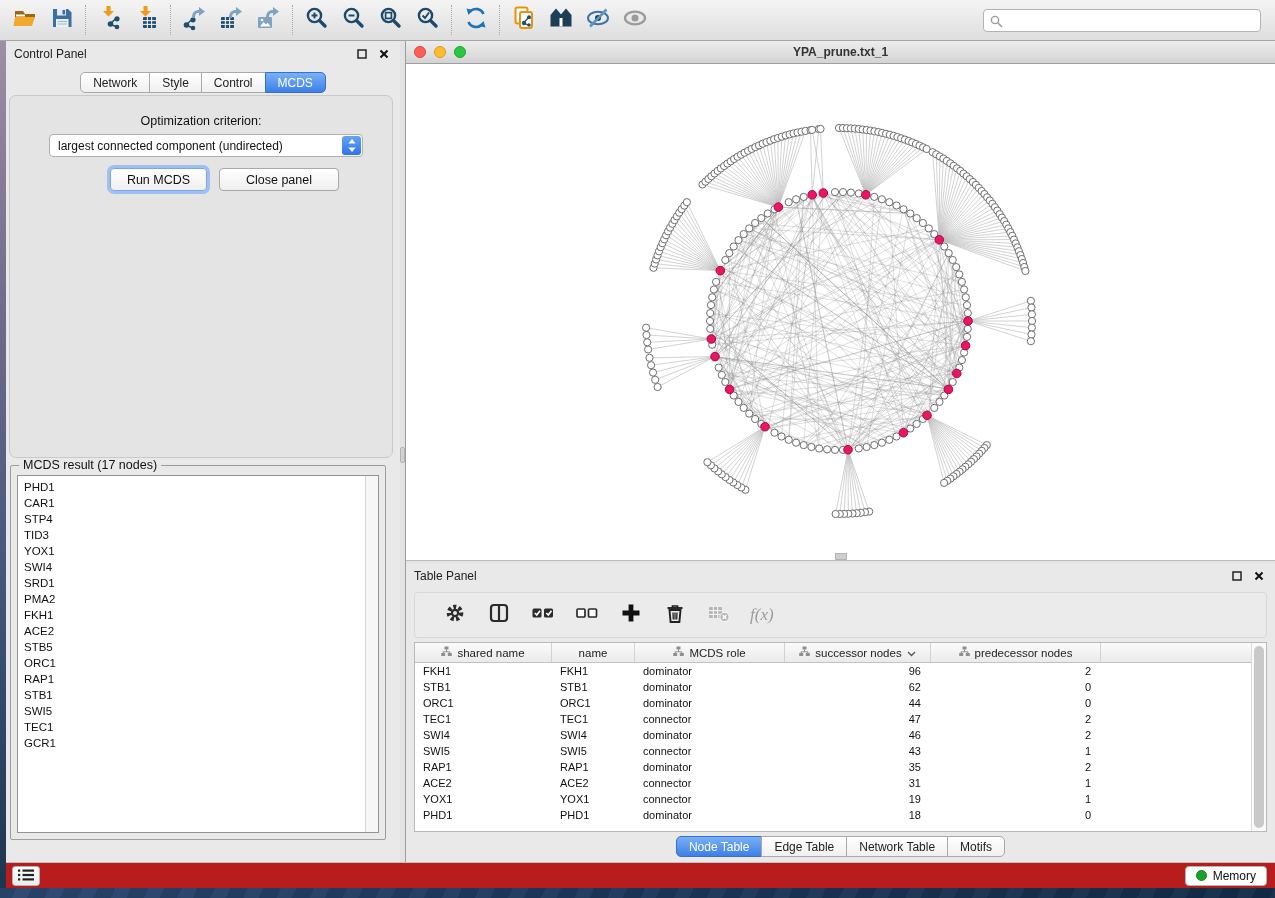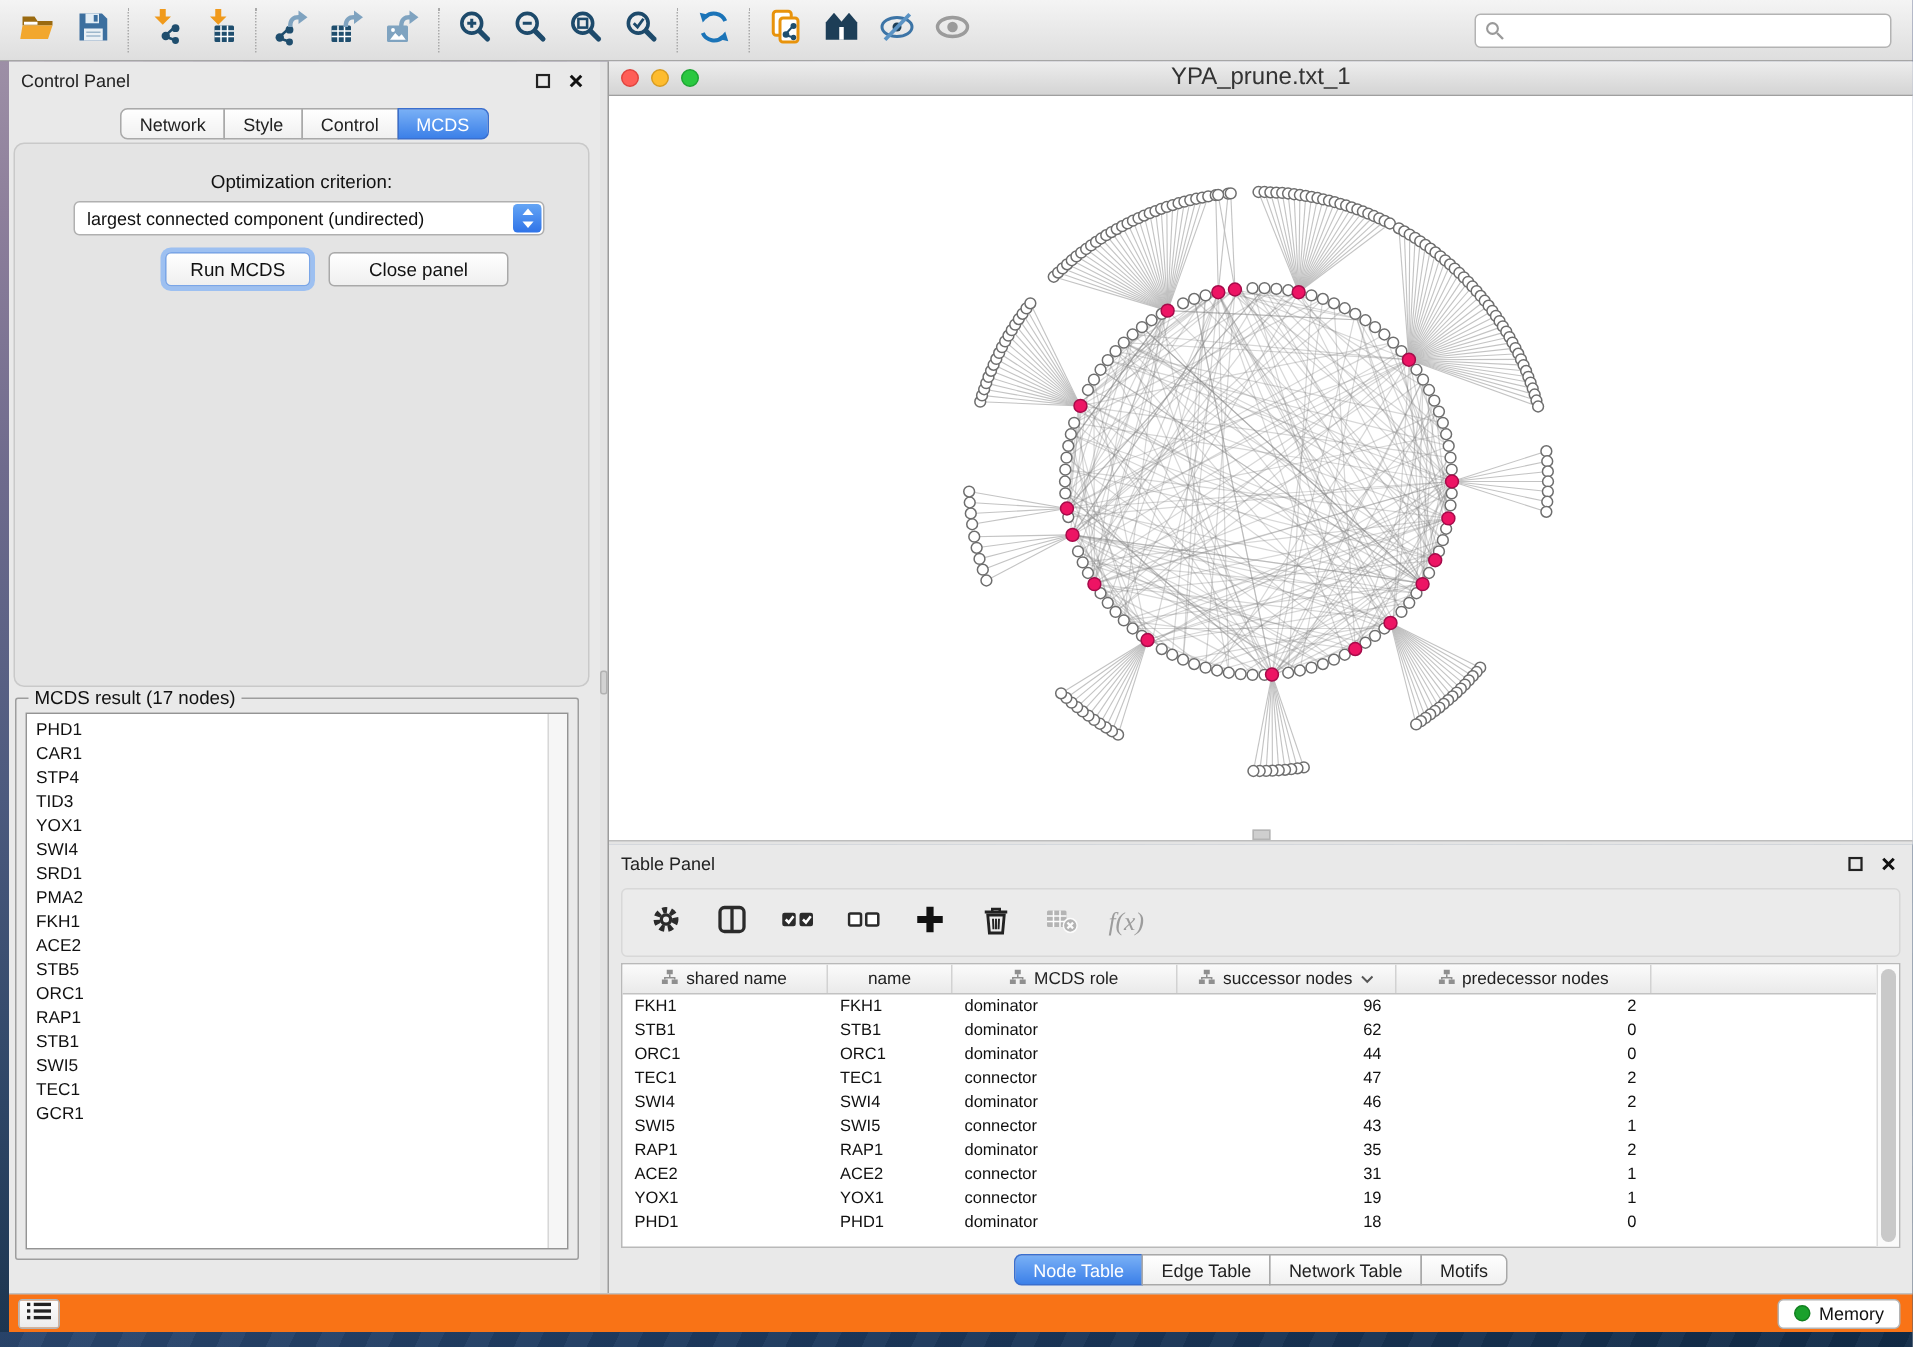--- a/index.html
+++ b/index.html
@@ -59,48 +59,48 @@
   
   .right-region{position:absolute;left:406px;top:41px;right:0;bottom:26px;}
   .net-window{position:absolute;left:0;top:0;right:0;height:522px;background:#fff;}
   .net-titlebar{position:absolute;left:0;top:0;right:0;height:23px;
     background:linear-gradient(#ededed,#d4d4d4);border-bottom:1px solid #9f9f9f;display:flex;align-items:center;}
   .traffic{display:flex;gap:8px;margin-left:8px;}
   .tl{width:12px;height:12px;border-radius:50%;}
   .tl-red{background:#ff5e57;border:1px solid #e0443e;}
   .tl-yellow{background:#febc2e;border:1px solid #d89c20;}
   .tl-green{background:#2ac840;border:1px solid #1da533;}
-  .net-title{position:absolute;left:0;right:0;text-align:center;font-size:16px;color:#333;}
+  .net-title{position:absolute;left:0;right:0;text-align:center;font-size:12px;color:#333;font-weight:bold;}
   .net-canvas{position:absolute;left:0;top:23px;right:0;height:496px;background:#fff;overflow:hidden;}
   .splitter-h{position:absolute;left:0;top:519px;right:0;height:3px;background:#e4e4e4;border-top:1px solid #bdbdbd;}
   .splitter-grip-h{position:absolute;left:429px;top:-8px;width:12px;height:7px;background:#cfcfcf;border:1px solid #b5b5b5;}
   .edge-chord{stroke:#828282;stroke-opacity:.32;stroke-width:.8;}
   .edge-fan{stroke:#bcbcbc;stroke-opacity:.9;stroke-width:.75;}
   .ring-node{fill:#fff;stroke:#6e6e6e;stroke-width:1;}
   .hub-node{stroke-width:1;}
   
   .table-panel{position:absolute;left:0;top:522px;right:0;bottom:0;background:#e9e9e9;}
   .tp-toolbar{position:absolute;left:8px;right:8px;top:29px;height:46px;background:#ebebeb;border:1px solid #d8d8d8;
-    border-radius:4px;display:flex;align-items:center;padding-left:16px;gap:18px;}
+    border-radius:4px;display:flex;align-items:center;padding-left:27px;gap:18px;}
   .tp-btn{display:flex;align-items:center;justify-content:center;width:26px;height:26px;}
   .fx-label{font-family:"Liberation Serif",serif;font-style:italic;font-size:17px;color:#9c9c9c;}
   .table-wrap{position:absolute;left:8px;right:8px;top:79px;height:190px;background:#fff;border:1px solid #b9b9b9;}
   .tbl{position:absolute;left:0;top:0;right:15px;bottom:0;overflow:hidden;}
   .tbl-header{display:flex;height:20px;background:linear-gradient(#fbfbfb,#eaeaea);border-bottom:1px solid #c2c2c2;}
   .th{display:flex;align-items:center;justify-content:center;gap:5px;font-size:11.5px;color:#222;
     border-right:1px solid #d2d2d2;overflow:hidden;}
   .tbl-row{display:flex;height:16px;}
   .td{font-size:11px;color:#111;display:flex;align-items:center;overflow:hidden;}
   .td.num{justify-content:flex-end;padding-right:10px;}
   .td.txt{padding-left:8px;}
   .tbl-scroll{position:absolute;right:0;top:0;width:15px;bottom:0;background:#fafafa;border-left:1px solid #dcdcdc;}
   .tbl-thumb{position:absolute;left:2px;right:2px;top:3px;bottom:3px;background:#c9c9c9;border-radius:6px;}
   .tp-tabs{position:absolute;left:0;right:0;top:273px;display:flex;justify-content:center;}
   
-  .status-bar{position:absolute;left:6px;right:0;bottom:0;height:26px;background:#f97316;border-top:1px solid #c0c0c0;
+  .status-bar{position:absolute;left:6px;right:0;bottom:0;height:26px;background:#b91c1c;border-top:1px solid #c0c0c0;
     display:flex;align-items:center;}
   .list-btn{margin-left:6px;width:28px;height:20px;background:linear-gradient(#fdfdfd,#ececec);
     border:1px solid #b4b4b4;border-radius:3px;display:flex;align-items:center;justify-content:center;}
   .memory-btn{margin-left:auto;margin-right:8px;height:20px;background:#fff;border:1px solid #b4b4b4;border-radius:4px;
     display:flex;align-items:center;gap:6px;padding:0 10px;font-size:12px;color:#111;}
   .memory-dot{width:11px;height:11px;border-radius:50%;background:#1aa12c;border:1px solid #128020;}
 </style>
 </head>
 <body>
 

